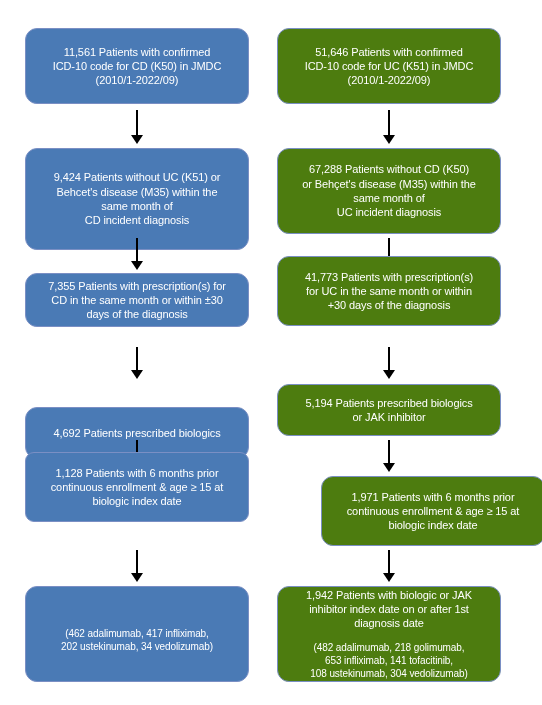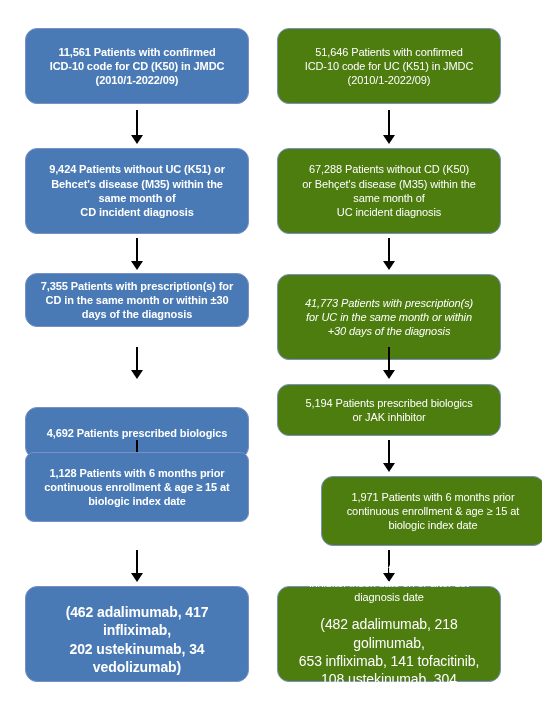--- a/index.html
+++ b/index.html
@@ -20,21 +20,21 @@
     width: 542px;
     height: 705px;
   }
 
   .column {
     position: absolute;
     top: 0;
     width: 224px;
     height: 705px;
   }
-  .column.left  { left: 25px; font-weight: bold; }
+  .column.left  { left: 25px; }
   .column.right { left: 277px; }
 
   .node {
     position: absolute;
     left: 0;
     width: 224px;
     box-sizing: border-box;
     border-radius: 12px;
     border: 1px solid #7a8fc4;
     color: #ffffff;
@@ -48,21 +48,21 @@
     letter-spacing: -0.1px;
   }
   .node.blue  { background: #4a7ab5; }
   .node.green { background: #4d7c0f; }
 
   .node .main {
     font-size: 11px;
     white-space: pre-line;
   }
   .node .sub {
-    font-size: 14px;
+    font-size: 10px;
     white-space: pre-line;
     margin-top: 11px;
     text-align: center;
   }
 
   
   .arrow {
     position: absolute;
     width: 14px;
     display: block;
@@ -96,21 +96,21 @@
       <div class="main">11,561 Patients with confirmed
 ICD-10 code for CD (K50) in JMDC
 (2010/1-2022/09)</div>
     </div>
 
     <div class="arrow" style="left:105px; top:110px; height:34px;">
       <div class="shaft" style="height:25px;"></div>
       <div class="head"></div>
     </div>
 
-    <div class="node blue" style="top:148px; height:86px;">
+    <div class="node blue" style="top:148px; height:102px;">
       <div class="main">9,424 Patients without UC (K51) or
 Behcet's disease (M35) within the
 same month of
 CD incident diagnosis</div>
     </div>
 
     <div class="arrow" style="left:105px; top:238px; height:32px;">
       <div class="shaft" style="height:23px;"></div>
       <div class="head"></div>
     </div>
@@ -171,21 +171,21 @@
 or Behçet's disease (M35) within the
 same month of
 UC incident diagnosis</div>
     </div>
 
     <div class="arrow" style="left:105px; top:238px; height:32px;">
       <div class="shaft" style="height:23px;"></div>
       <div class="head"></div>
     </div>
 
-    <div class="node green" style="top:274px; height:86px;font-style:italic;">
+    <div class="node green" style="top:256px; height:70px;">
       <div class="main">41,773 Patients with prescription(s)
 for UC in the same month or within
 +30 days of the diagnosis</div>
     </div>
 
     <div class="arrow" style="left:105px; top:347px; height:32px;">
       <div class="shaft" style="height:23px;"></div>
       <div class="head"></div>
     </div>
 

